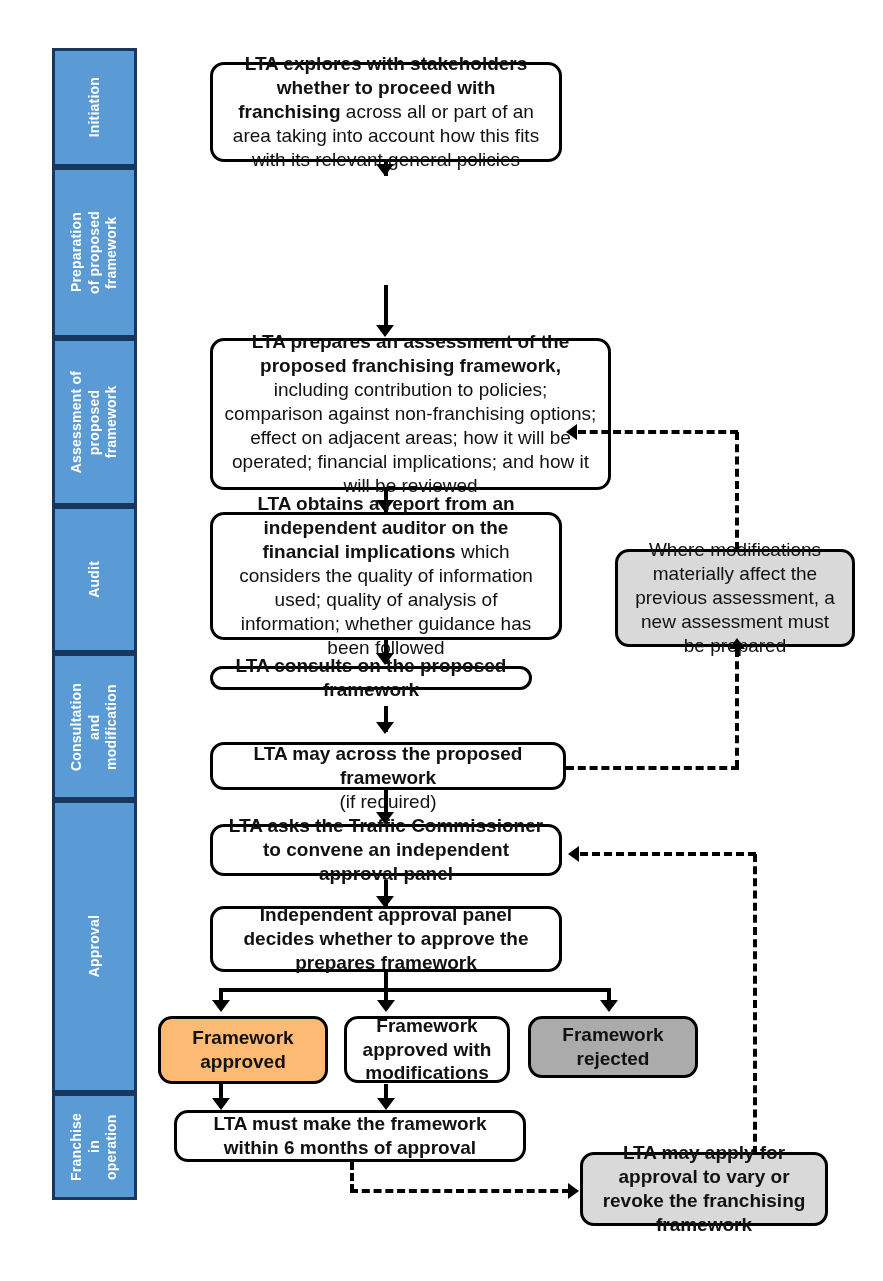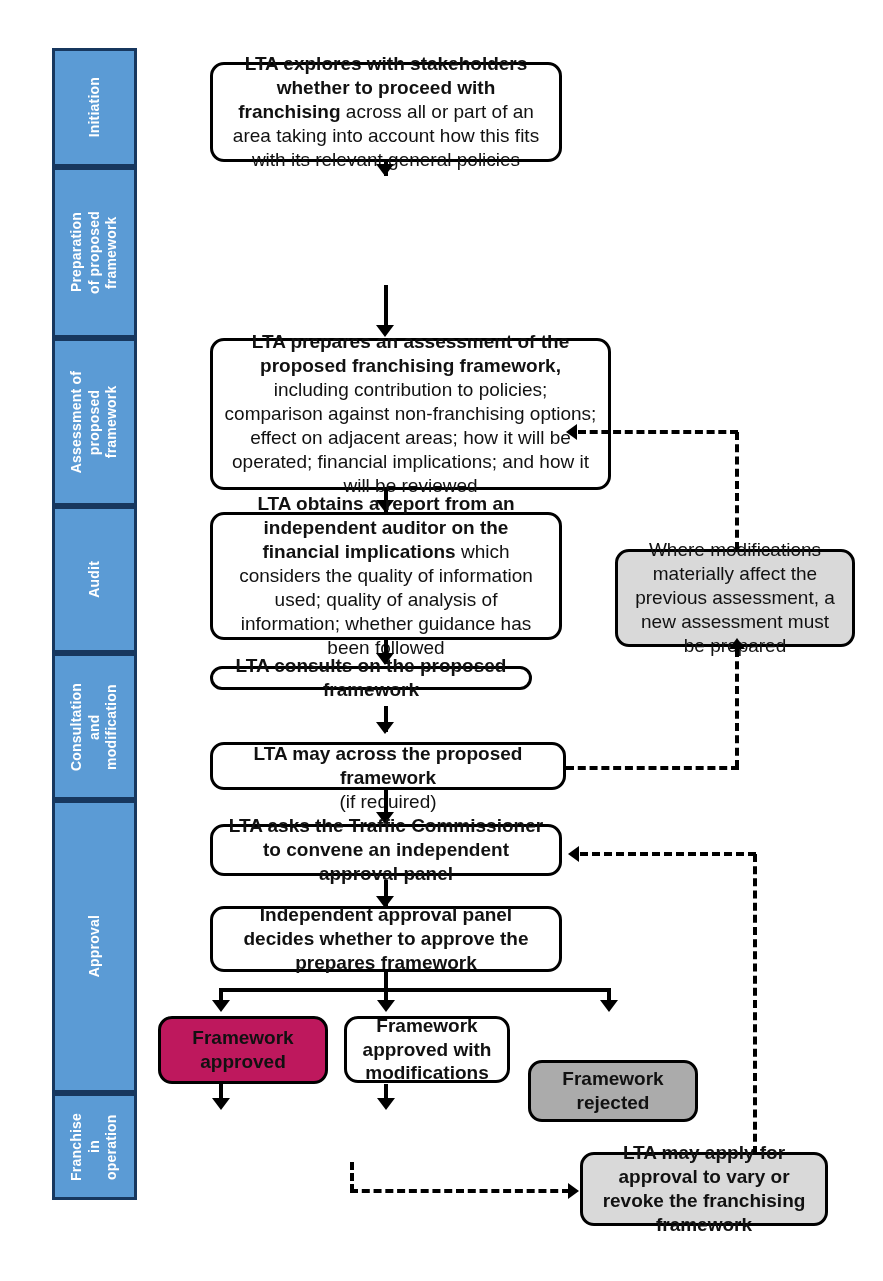--- a/index.html
+++ b/index.html
@@ -56,22 +56,22 @@
     padding: 4px 10px;
     color: #111111;
   }
   .node .txt {
     font-size: 19px;
     line-height: 1.26;
     text-align: center;
   }
   .node .txt b { font-weight: bold; }
   .node.bold .txt { font-weight: bold; }
-  .node.gray-light { background: #be185d; }
-  .node.gray-dark  { background: #ABABAB; margin-top: 44px; }
+  .node.gray-light { background: #fdba74; }
+  .node.gray-dark  { background: #ABABAB; }
   .node.gray-soft  { background: #D9D9D9; }
 
   
   .ln {
     position: absolute;
     background: #000000;
   }
   .vline { width: 4px; }
   .hline { height: 4px; }
 
@@ -241,20 +241,25 @@
     <div class="txt">
       <b>Framework rejected</b>
     </div>
   </div>
 
   <div class="ln vline" style="left:219px;top:1084px;height:18px;"></div>
   <div class="arrowdown" style="left:212px;top:1098px;"></div>
   <div class="ln vline" style="left:384px;top:1084px;height:18px;"></div>
   <div class="arrowdown" style="left:377px;top:1098px;"></div>
 
+  <div class="node bold" style="left:174px;top:1110px;width:352px;height:52px;">
+    <div class="txt">
+      <b>LTA must make the framework within 6 months of approval</b>
+    </div>
+  </div>
 
   <div class="node gray-soft" style="left:615px;top:549px;width:240px;height:98px;">
     <div class="txt">
       <span>Where modifications materially affect the previous assessment,  a new assessment must be prepared</span>
     </div>
   </div>
 
   <div class="node bold gray-soft" style="left:580px;top:1152px;width:248px;height:74px;">
     <div class="txt">
       <b>LTA may apply for approval to vary or revoke the franchising framework</b>

